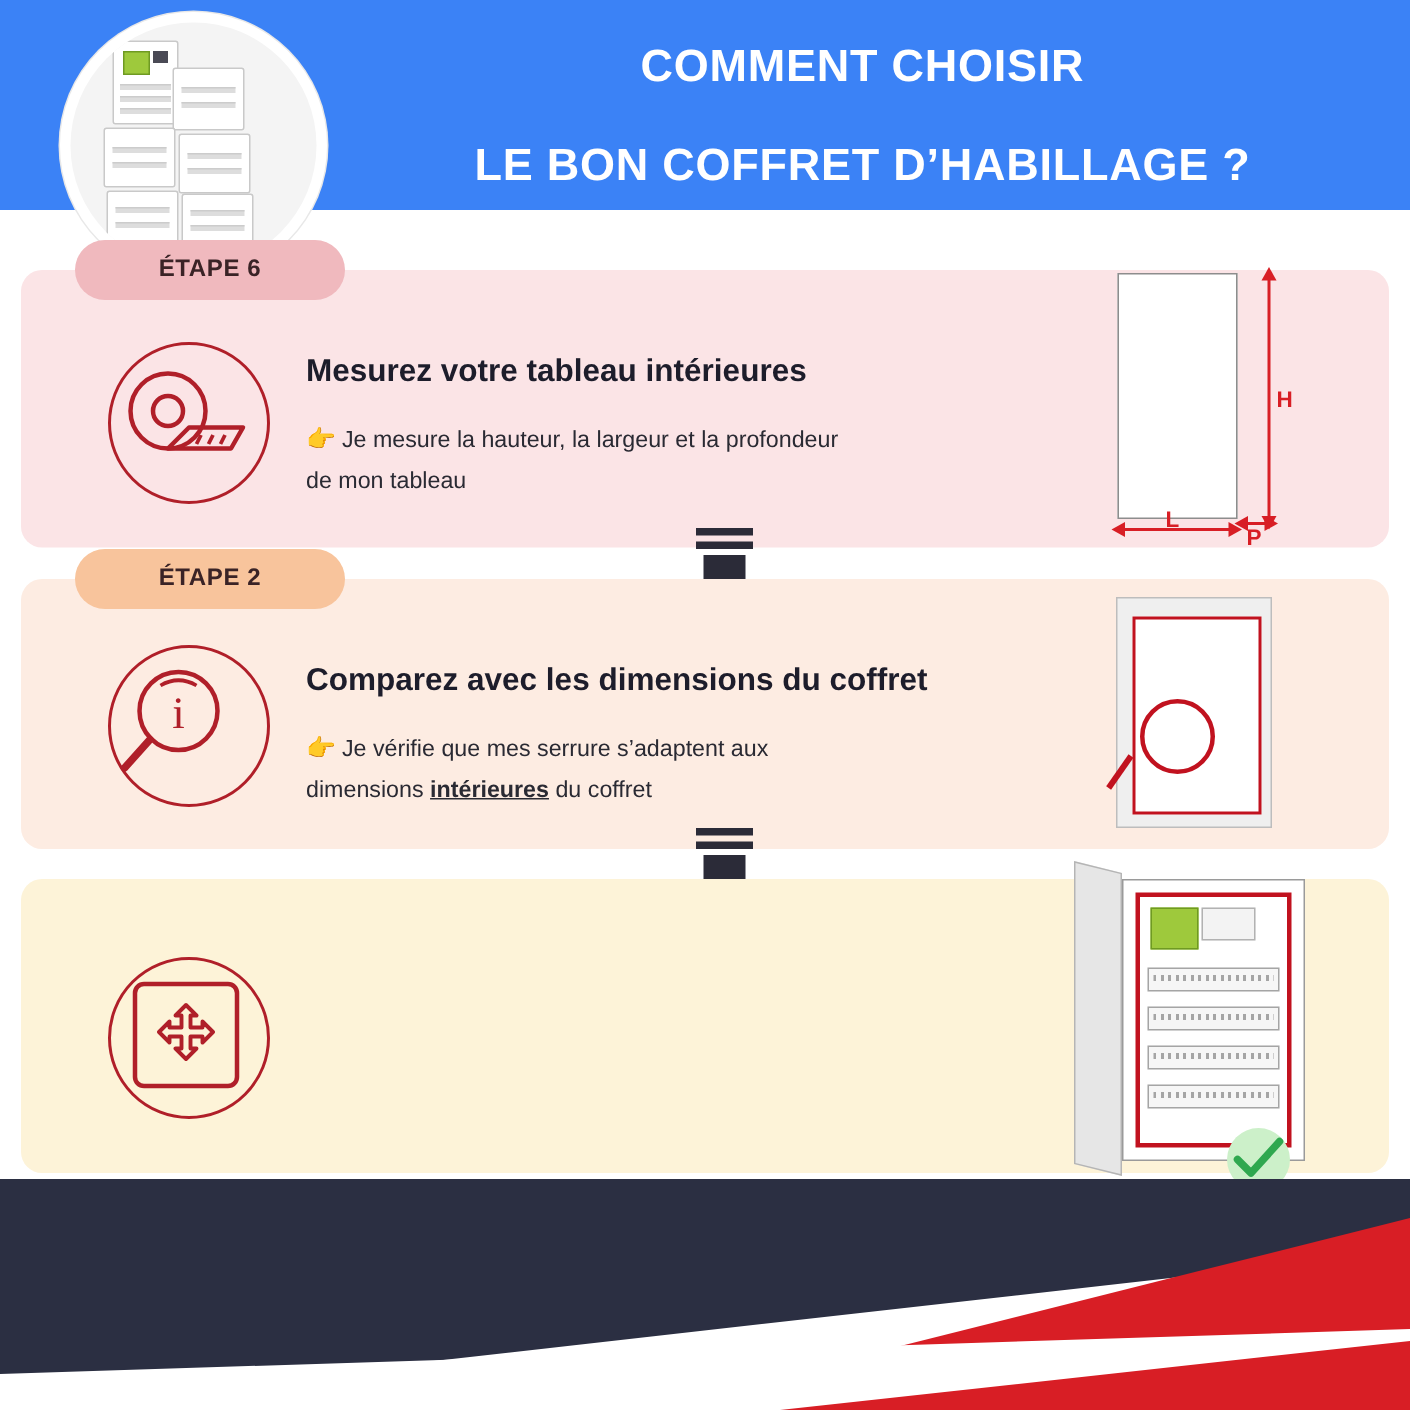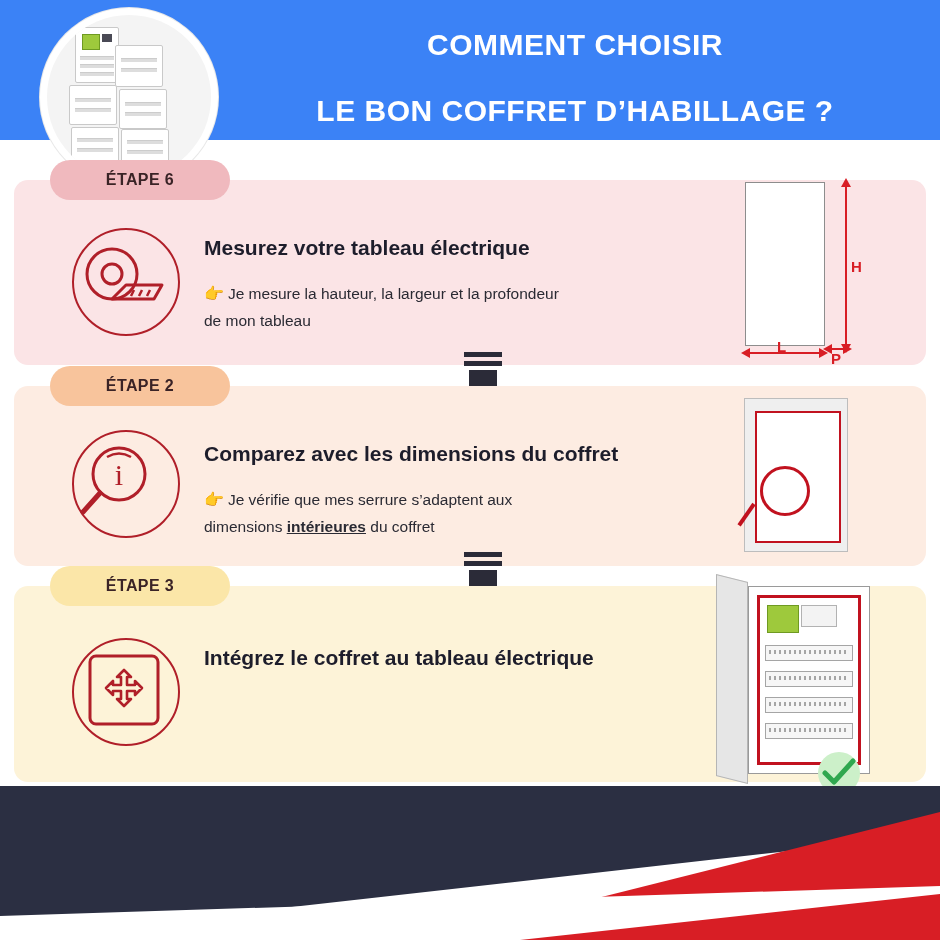--- a/index.html
+++ b/index.html
@@ -367,21 +367,21 @@
 
   <div class="icon-circle" id="icon-1">
     <svg width="100" height="100" viewBox="0 0 100 100" aria-hidden="true">
       <circle cx="38" cy="44" r="25" fill="none" stroke="#b01f29" stroke-width="3"></circle>
       <circle cx="38" cy="44" r="10" fill="none" stroke="#b01f29" stroke-width="3"></circle>
       <path d="M38 69 L80 69 L88 55 L52 55 Z" fill="none" stroke="#b01f29" stroke-width="3" stroke-linejoin="round"></path>
       <path d="M60 60 L57 66 M68 60 L65 66 M76 60 L73 66" stroke="#b01f29" stroke-width="2.5"></path>
     </svg>
   </div>
 
-  <div class="card-title" id="title-1">Mesurez votre tableau électrique</div>
+  <div class="card-title" id="title-1">Mesurez votre tableau intérieures</div>
   <div class="card-body" id="body-1">
     <span class="hand">👉</span><span>Je mesure la hauteur, la largeur et la profondeur</span><br>
     <span>de mon tableau</span>
   </div>
 </div>
 
 <div class="illus" id="illus-1">
   <div class="cab">
     <div class="meter">
         <div class="scr"></div>
@@ -444,30 +444,28 @@
 </div>
 
 <div class="arrow" id="arrow-2">
   <div class="bar b1"></div>
   <div class="bar b2"></div>
   <div class="stem"></div>
   <div class="head"></div>
 </div>
 
 <div class="card" id="card-3">
-  <div class="step-badge" id="badge-3">ÉTAPE 3</div>
 
   <div class="icon-circle" id="icon-3">
     <svg width="100" height="100" viewBox="0 0 100 100" aria-hidden="true">
       <rect x="16" y="16" width="68" height="68" rx="6" fill="none" stroke="#b01f29" stroke-width="3"></rect>
       <path d="M50 30 l7 7 h-4 v8 h8 v-4 l7 7 -7 7 v-4 h-8 v8 h4 l-7 7 -7 -7 h4 v-8 h-8 v4 l-7 -7 7 -7 v4 h8 v-8 h-4 z" fill="none" stroke="#b01f29" stroke-width="2.6" stroke-linejoin="round"></path>
     </svg>
   </div>
 
-  <div class="card-title" id="title-3">Intégrez le coffret au tableau électrique</div>
 </div>
 
 <div class="illus" id="illus-3">
   <div class="door"></div>
   <div class="encl">
     <div class="encl-red"></div>
     <div class="greenbox"></div>
     <div class="scr2"></div>
     <div class="brow b1"></div>
     <div class="brow b2"></div>

